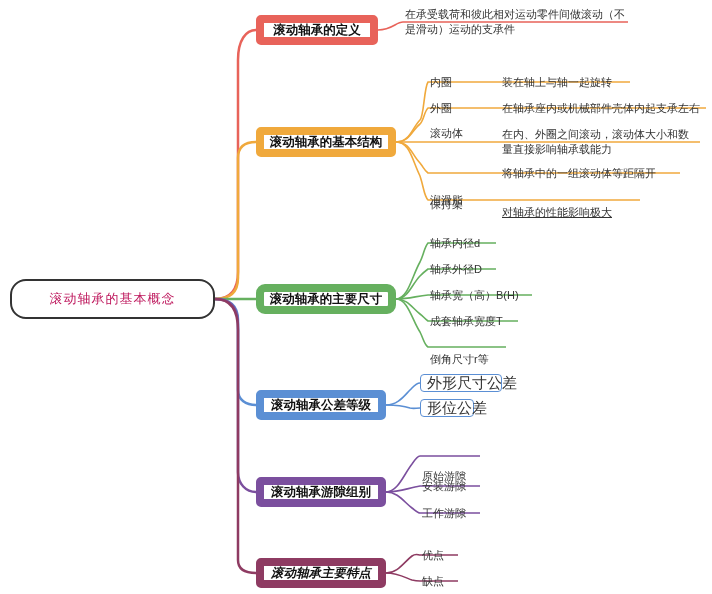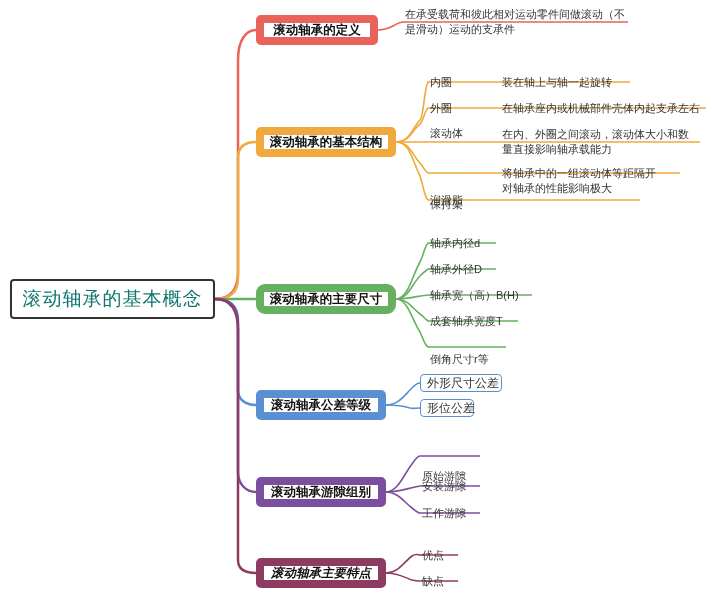--- a/index.html
+++ b/index.html
@@ -25,24 +25,24 @@
     height: 594px;
     pointer-events: none;
   }
   .node {
     position: absolute;
     box-sizing: border-box;
     white-space: nowrap;
   }
   .root-node {
     border: 2px solid #333333;
-    border-radius: 4px;
+    border-radius: 16px;
     background: #ffffff;
-    font-size: 19px;
-    color: #0f766e;
+    font-size: 13px;
+    color: #be185d;
     padding: 9px 12px;
     letter-spacing: 1px;
   }
   .branch-node {
     border: 8px solid #be185d;
     border-radius: 5px;
     background: #ffffff;
     font-size: 12.5px;
     color: #111111;
     padding: 6px 9px;
@@ -52,21 +52,21 @@
     font-size: 11px;
     color: #333333;
     background: transparent;
     padding: 1px 2px;
   }
   .leaf-boxed {
     border: 1px solid #6c9bd2;
     border-radius: 4px;
     background: #ffffff;
     padding: 2px 6px;
-    font-size: 12px;
+    font-size: 15px;
     color: #333333;
   }
   .leaf-wrap {
     white-space: normal;
     line-height: 1.35;
   }
 </style>
 </head>
 <body>
 
@@ -118,21 +118,21 @@
       <div class="node branch-node" style="left: 256px; top: 127px; width: 140px; height: 30px; border-color: rgb(240, 169, 60); display: flex; align-items: center; justify-content: center;">滚动轴承的基本结构</div>
       <div class="node leaf-node" style="left: 428px; top: 74px; width: 34px; height: 16px; display: flex; align-items: center;">内圈</div>
       <div class="node leaf-node" style="left: 500px; top: 74px; width: 130px; height: 16px; display: flex; align-items: center;">装在轴上与轴一起旋转</div>
       <div class="node leaf-node" style="left: 428px; top: 100px; width: 34px; height: 16px; display: flex; align-items: center;">外圈</div>
       <div class="node leaf-node" style="left: 500px; top: 100px; width: 210px; height: 16px; display: flex; align-items: center;">在轴承座内或机械部件壳体内起支承左右</div>
       <div class="node leaf-node" style="left: 428px; top: 125px; width: 46px; height: 16px; display: flex; align-items: center;">滚动体</div>
       <div class="node leaf-node leaf-wrap" style="left: 500px; top: 126px; width: 200px;">在内、外圈之间滚动，滚动体大小和数量直接影响轴承载能力</div>
       <div class="node leaf-node" style="left: 428px; top: 165px; width: 46px; height: 16px; display: flex; align-items: center; margin-top: 31px;">保持架</div>
       <div class="node leaf-node" style="left: 500px; top: 165px; width: 180px; height: 16px; display: flex; align-items: center;">将轴承中的一组滚动体等距隔开</div>
       <div class="node leaf-node" style="left: 428px; top: 192px; width: 46px; height: 16px; display: flex; align-items: center; font-family: Liberation Serif, serif;">润滑脂</div>
-      <div class="node leaf-node" style="left: 500px; top: 180px; width: 140px; height: 16px; display: flex; align-items: center;">对轴承的性能影响极大</div>
+      <div class="node leaf-node" style="left: 500px; top: 204px; width: 140px; height: 16px; display: flex; align-items: center; text-decoration: underline;">对轴承的性能影响极大</div>
       <div class="node branch-node" style="left: 256px; top: 284px; width: 140px; height: 30px; border-color: rgb(102, 176, 95); display: flex; align-items: center; justify-content: center; border-radius: 9px;">滚动轴承的主要尺寸</div>
       <div class="node leaf-node" style="left: 428px; top: 235px; width: 68px; height: 16px; display: flex; align-items: center;">轴承内径d</div>
       <div class="node leaf-node" style="left: 428px; top: 261px; width: 68px; height: 16px; display: flex; align-items: center;">轴承外径D</div>
       <div class="node leaf-node" style="left: 428px; top: 287px; width: 104px; height: 16px; display: flex; align-items: center;">轴承宽（高）B(H)</div>
       <div class="node leaf-node" style="left: 428px; top: 313px; width: 90px; height: 16px; display: flex; align-items: center;">成套轴承宽度T</div>
       <div class="node leaf-node" style="left: 428px; top: 351px; width: 78px; height: 16px; display: flex; align-items: center; text-align: center;">倒角尺寸r等</div>
       <div class="node branch-node" style="left: 256px; top: 390px; width: 130px; height: 30px; border-color: rgb(91, 143, 212); display: flex; align-items: center; justify-content: center;">滚动轴承公差等级</div>
       <div class="node leaf-boxed" style="left: 420px; top: 374px; width: 82px; height: 18px; display: flex; align-items: center; border-color: rgb(91, 143, 212);">外形尺寸公差</div>
       <div class="node leaf-boxed" style="left: 420px; top: 399px; width: 54px; height: 18px; display: flex; align-items: center; border-color: rgb(91, 143, 212);">形位公差</div>
       <div class="node branch-node" style="left: 256px; top: 477px; width: 130px; height: 30px; border-color: rgb(123, 79, 158); display: flex; align-items: center; justify-content: center;">滚动轴承游隙组别</div>

